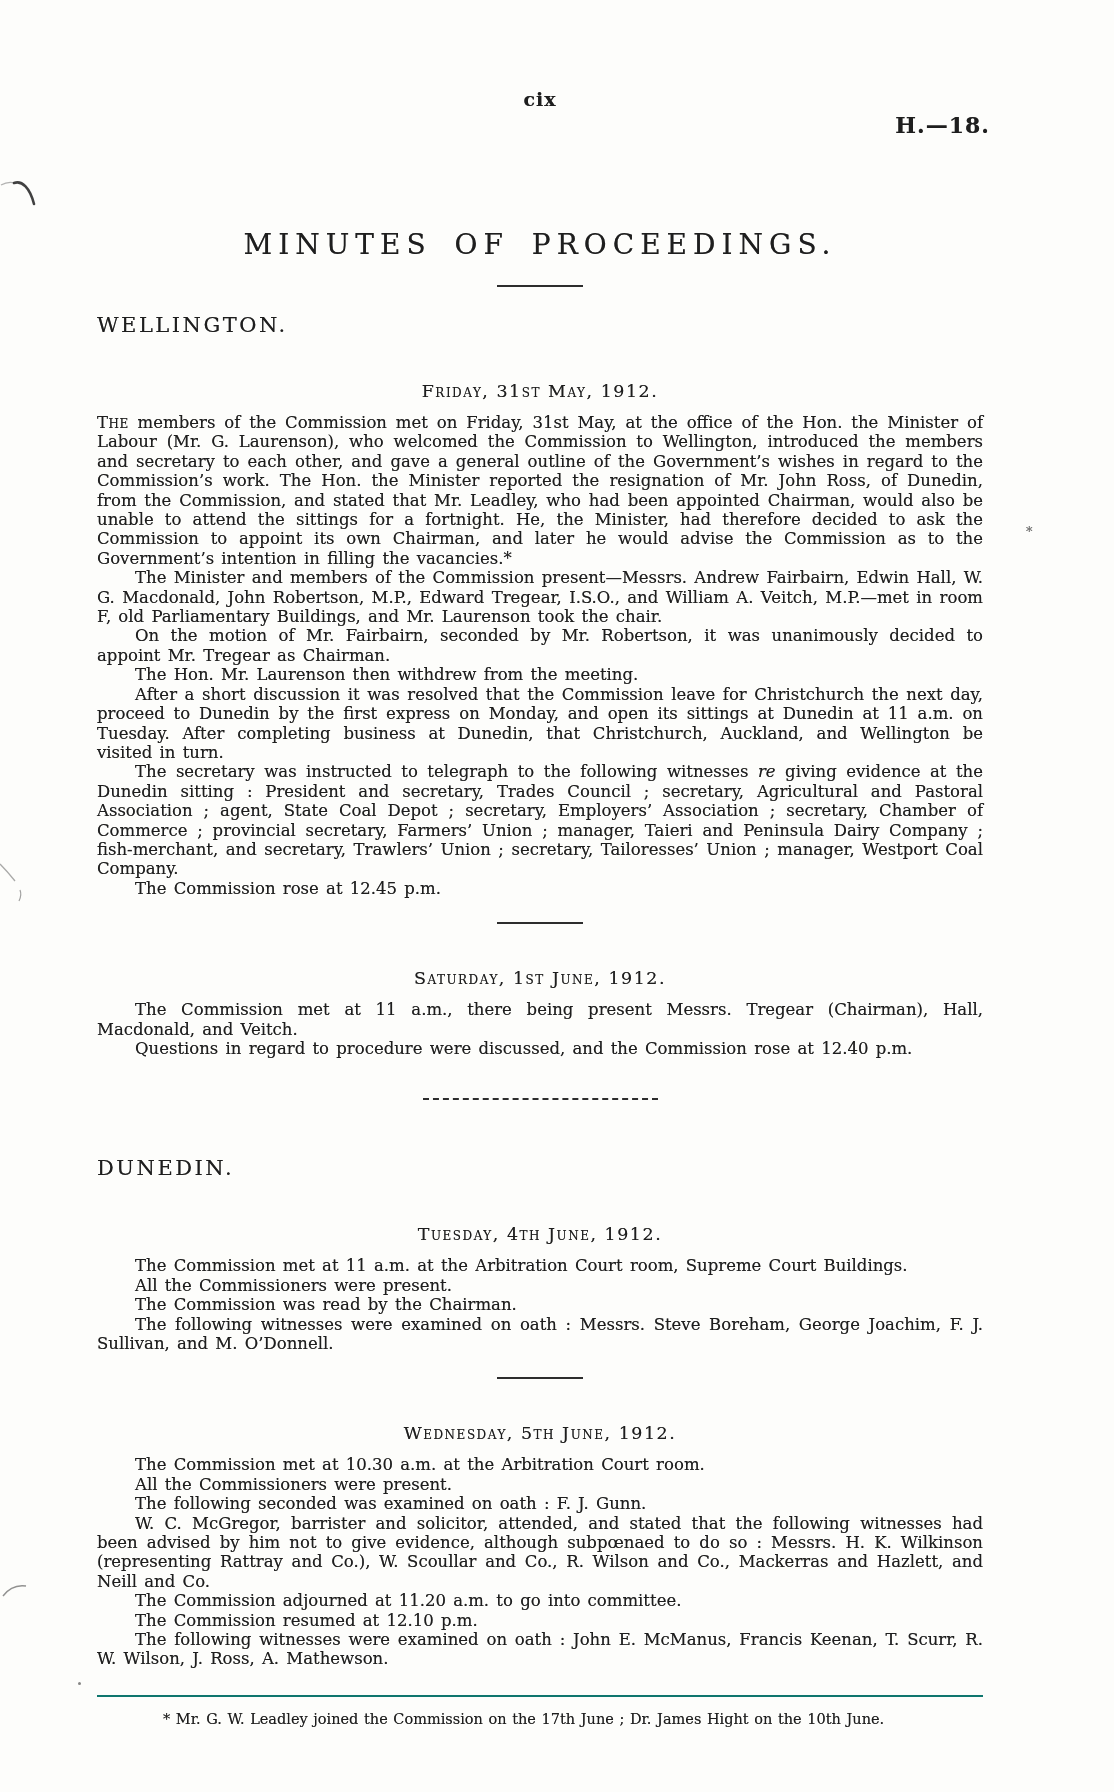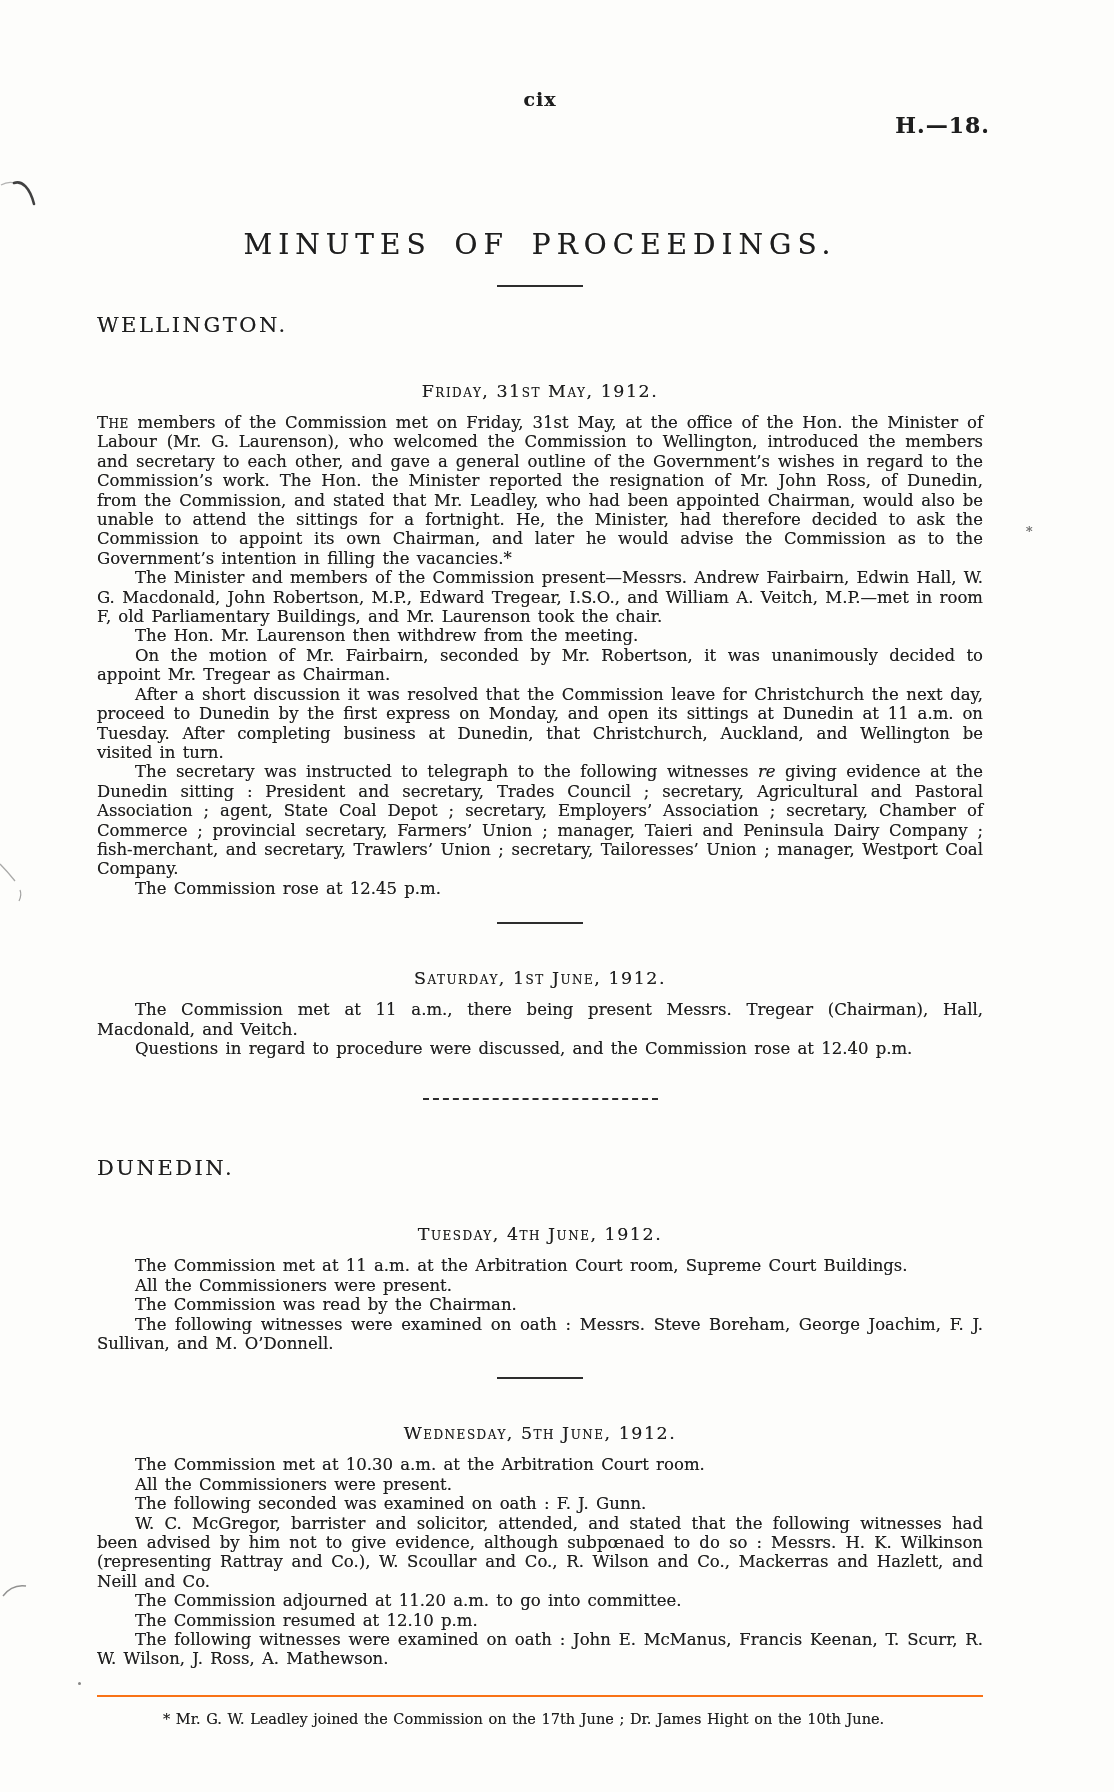--- a/index.html
+++ b/index.html
@@ -73,21 +73,21 @@
     line-height:19.4px;
     text-align:justify;
     text-indent:38px;
     word-spacing:2px;
   }
   .para.noindent{text-indent:0;}
   .lead{font-variant:small-caps;letter-spacing:0.5px;}
   .italic{font-style:italic;}
   .footnote{
     margin-top:26px;
-    border-top:2px solid #f97316;
+    border-top:2px solid #0f766e;
     padding-top:13px;
   }
   .footnote-text{
     margin:0;
     font-size:14.5px;
     line-height:18px;
     text-indent:66px;
     word-spacing:1px;
   }
   
@@ -131,22 +131,22 @@
 
     <h1 class="doc-title">MINUTES OF PROCEEDINGS.</h1>
     <div class="title-rule"></div>
 
     <div>
         <section class="section">
           <div class="place-heading">WELLINGTON.</div>
           <div class="date-heading">Friday, 31st May, 1912.</div>
           <p class="para noindent"><span class="lead">The</span><span> members of the Commission met on Friday, 31st May, at the office of the Hon. the Minister of Labour (Mr. G. Laurenson), who welcomed the Commission to Wellington, introduced the members and secretary to each other, and gave a general outline of the Government’s wishes in regard to the Commission’s work.  The Hon. the Minister reported the resignation of Mr. John Ross, of Dunedin, from the Commission, and stated that Mr. Leadley, who had been appointed Chairman, would also be unable to attend the sittings for a fortnight.  He, the Minister, had therefore decided to ask the Commission to appoint its own Chairman, and later he would advise the Commission as to the Government’s intention in filling the vacancies.*</span></p>
           <p class="para"><span>The Minister and members of the Commission present—Messrs. Andrew Fairbairn, Edwin Hall, W. G. Macdonald, John Robertson, M.P., Edward Tregear, I.S.O., and William A. Veitch, M.P.—met in room F, old Parliamentary Buildings, and Mr. Laurenson took the chair.</span></p>
+          <p class="para"><span>On the motion of Mr. Fairbairn, seconded by Mr. Robertson, it was unanimously decided to appoint Mr. Tregear as Chairman.</span></p>
           <p class="para"><span>The Hon. Mr. Laurenson then withdrew from the meeting.</span></p>
-          <p class="para"><span>On the motion of Mr. Fairbairn, seconded by Mr. Robertson, it was unanimously decided to appoint Mr. Tregear as Chairman.</span></p>
           <p class="para"><span>After a short discussion it was resolved that the Commission leave for Christchurch the next day, proceed to Dunedin by the first express on Monday, and open its sittings at Dunedin at 11 a.m. on Tuesday.  After completing business at Dunedin, that Christchurch, Auckland, and Wellington be visited in turn.</span></p>
           <p class="para"><span>The secretary was instructed to telegraph to the following witnesses </span><span class="italic">re</span><span> giving evidence at the Dunedin sitting :  President and secretary, Trades Council ; secretary, Agricultural and Pastoral Association ;  agent, State Coal Depot ;  secretary, Employers’ Association ;  secretary, Chamber of Commerce ;  provincial secretary, Farmers’ Union ;  manager, Taieri and Peninsula Dairy Company ; fish-merchant, and secretary, Trawlers’ Union ; secretary, Tailoresses’ Union ; manager, Westport Coal Company.</span></p>
           <p class="para"><span>The Commission rose at 12.45 p.m.</span></p>
           <div class="rule short"></div>
           <div class="date-heading">Saturday, 1st June, 1912.</div>
           <p class="para"><span>The Commission met at 11 a.m., there being present Messrs. Tregear (Chairman), Hall, Macdonald, and Veitch.</span></p>
           <p class="para"><span>Questions in regard to procedure were discussed, and the Commission rose at 12.40 p.m.</span></p>
           <div class="rule long"></div>
         </section>
         <section class="section">

